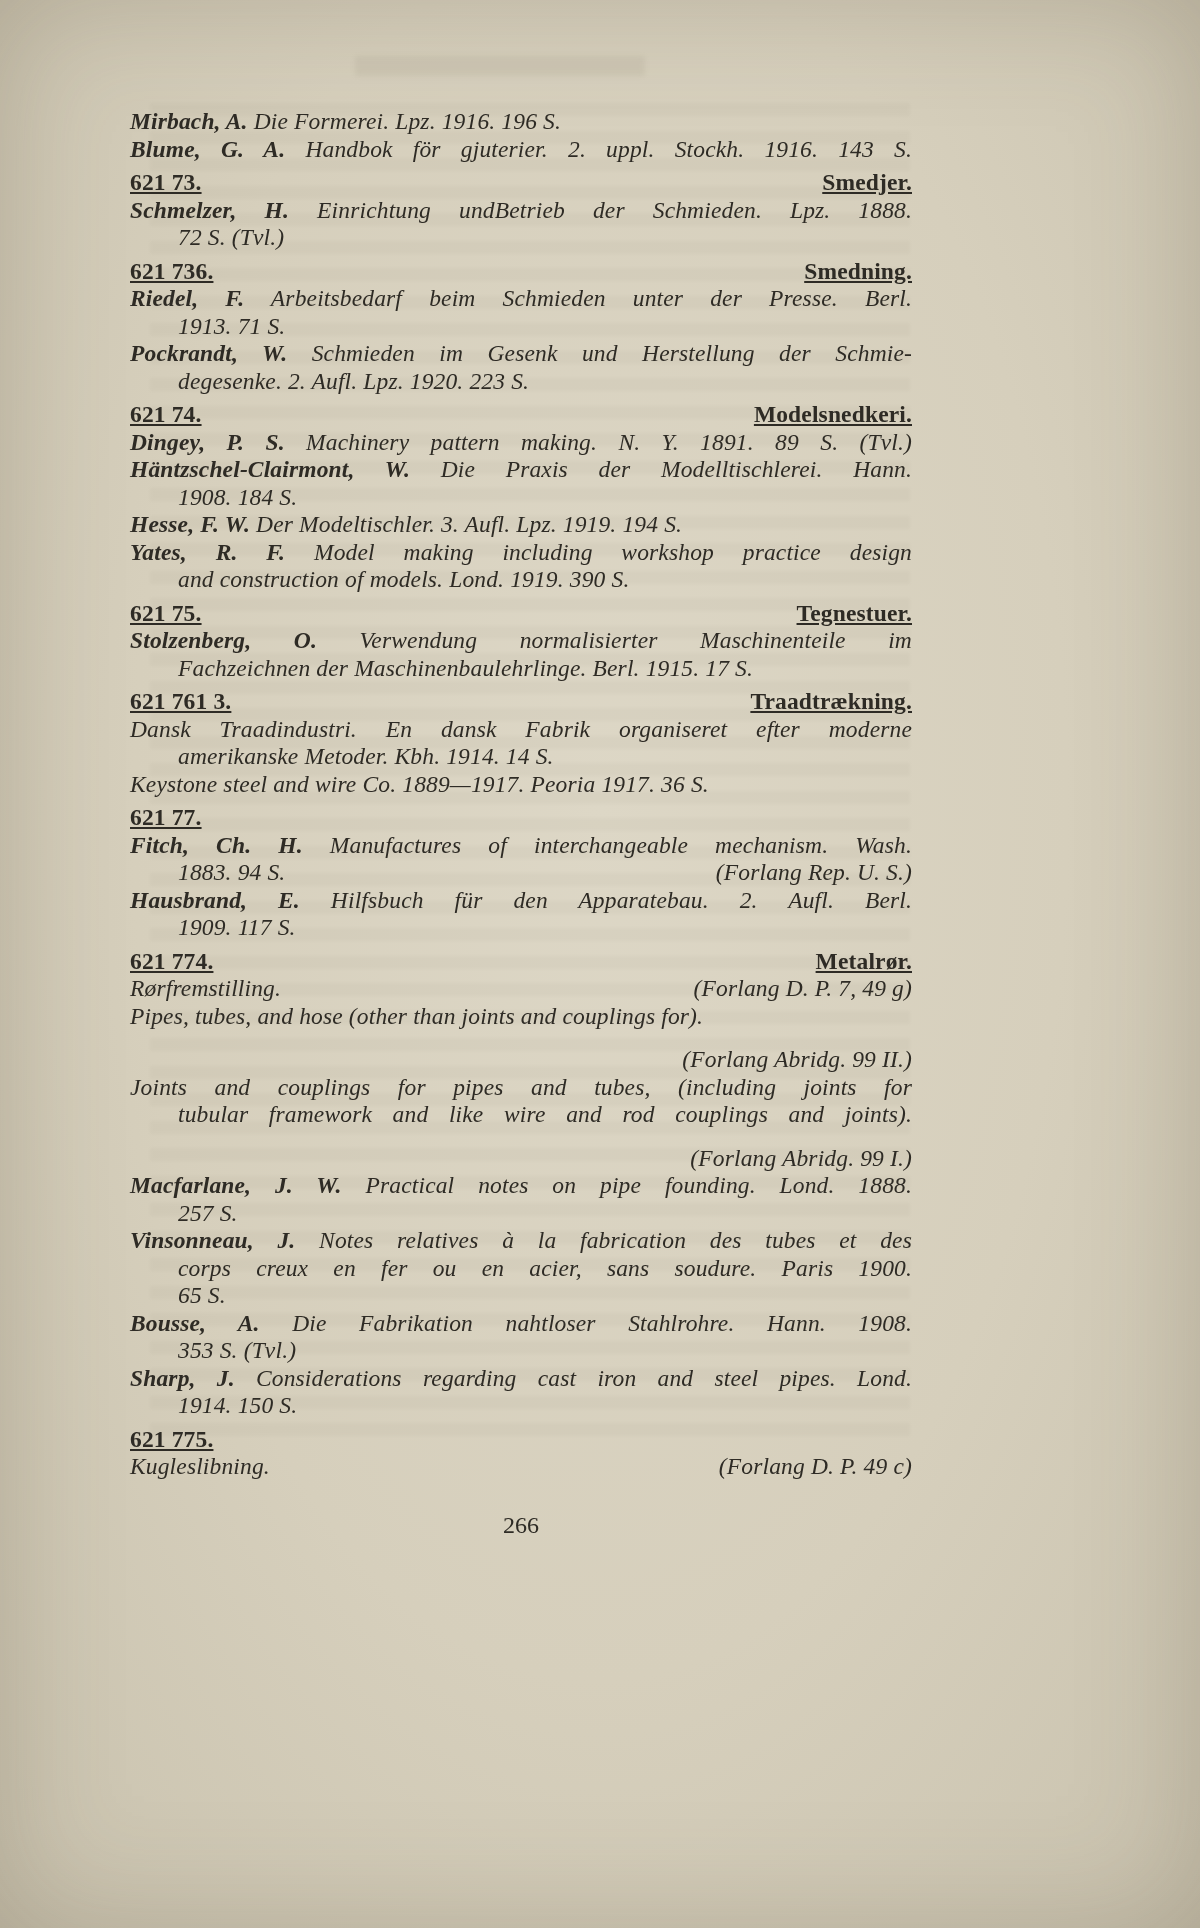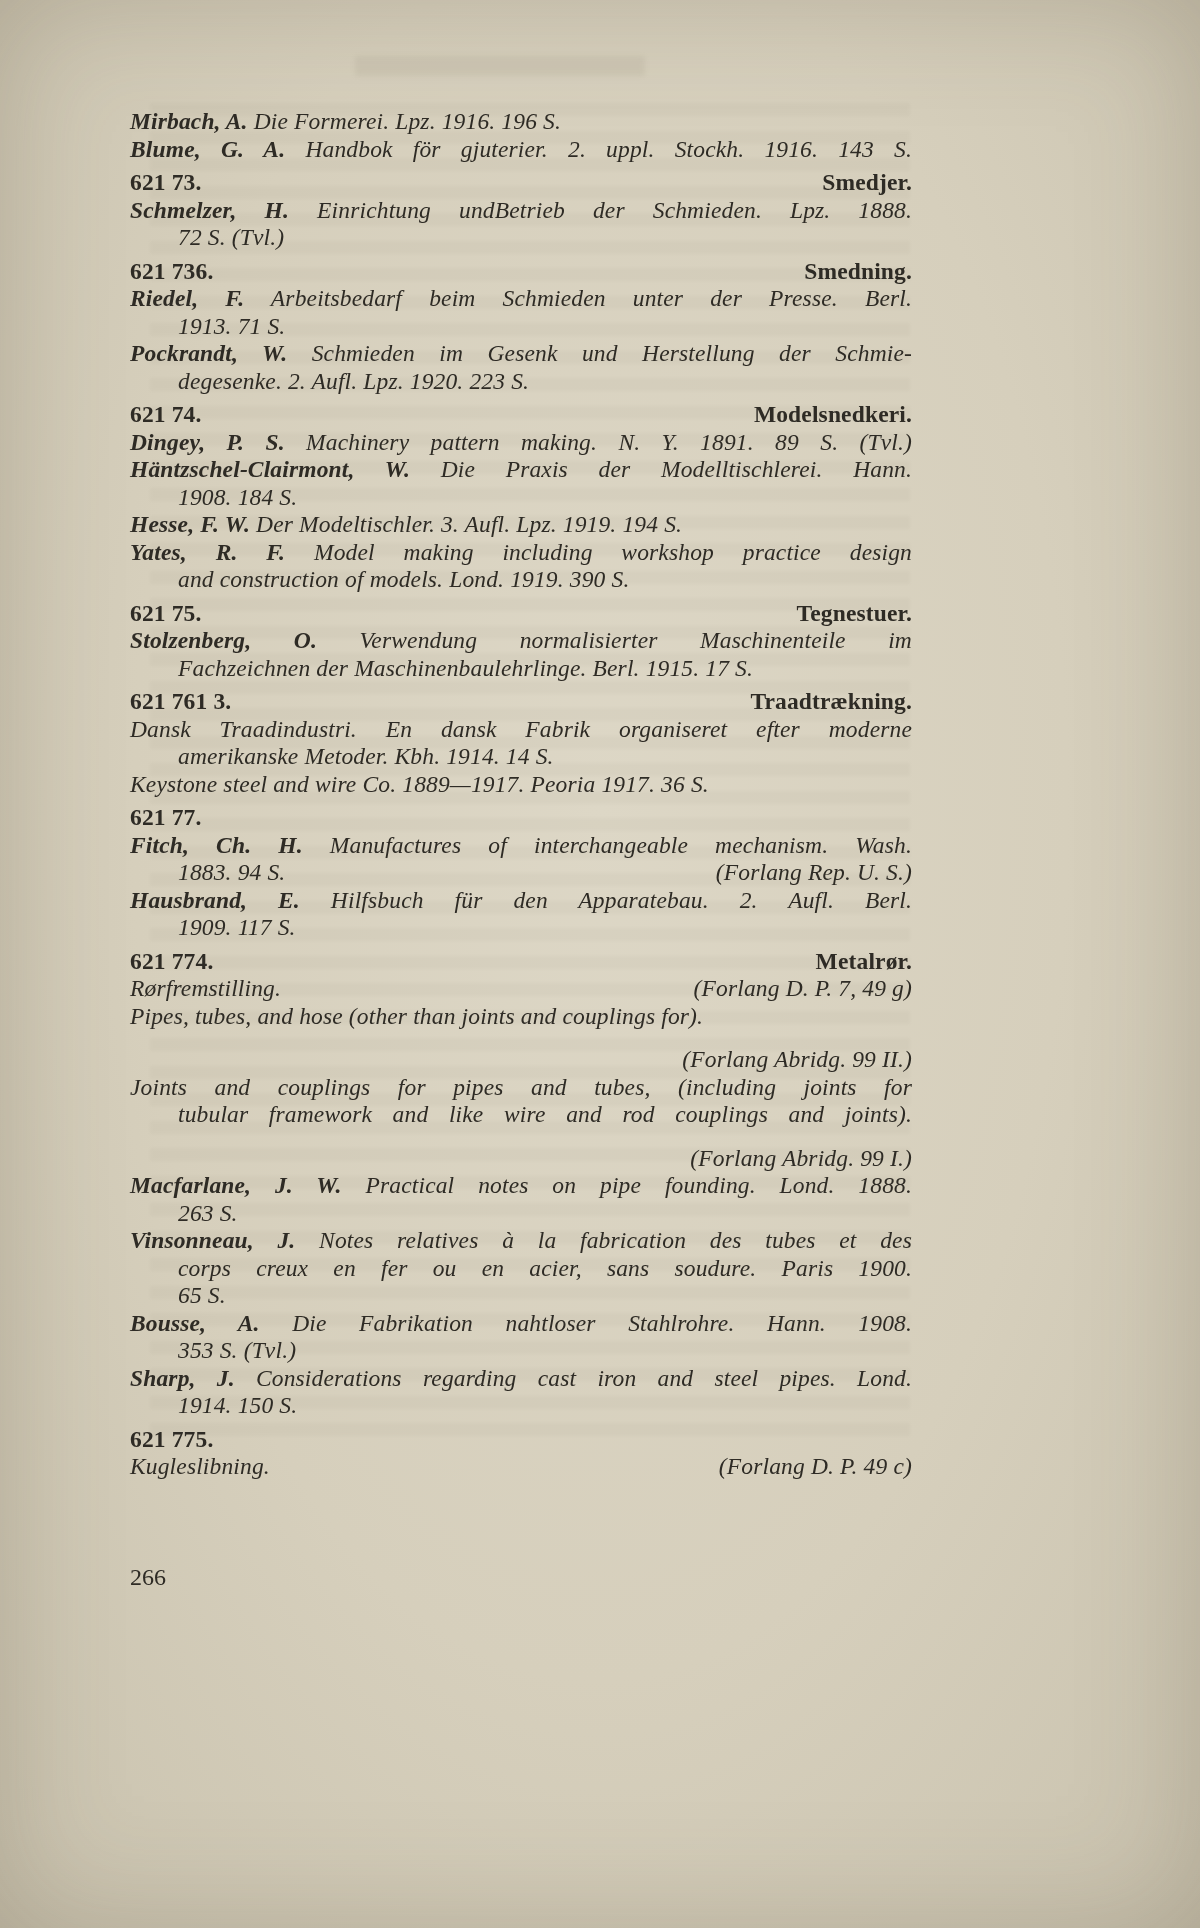--- a/index.html
+++ b/index.html
@@ -38,26 +38,26 @@
     font-size:23.5px;line-height:27.5px;
     letter-spacing:0.15px;
   }
   .line{min-height:27.5px;font-style:italic;}
   .line.indent{padding-left:48px;}
   .line.fill{text-align:justify;text-align-last:justify;text-justify:inter-word;}
   .line.split{display:flex;justify-content:space-between;align-items:flex-end;}
   .line.right-only{text-align:right;margin-top:16px;}
   .section-row{
     display:flex;justify-content:space-between;
-    font-weight:bold;margin-top:6px;
+    font-weight:bold;margin-top:6px;text-decoration:underline;
   }
   b.author{font-weight:bold;}
   .page-number{
-    position:absolute;left:130px;top:1564px;width:782px;
-    text-align:left;font-size:24px;
+    position:absolute;left:130px;top:1512px;width:782px;
+    text-align:center;font-size:24px;
   }
 </style>
 </head>
 <body>
 
 <div class="page">
   <div class="ghost-header"></div>
   <div class="ghost-lines"></div>
   <div class="column">
       <div class="entry">
@@ -152,21 +152,21 @@
         <div class="line"><span class="ltext">Pipes, tubes, and hose (other than joints and couplings for).</span></div>
         <div class="line right-only"><span class="rtext">(Forlang Abridg. 99 II.)</span></div>
       </div>
       <div class="entry">
         <div class="line fill"><span class="ltext">Joints and couplings for pipes and tubes, (including joints for</span></div>
         <div class="line indent fill"><span class="ltext">tubular framework and like wire and rod couplings and joints).</span></div>
         <div class="line right-only"><span class="rtext">(Forlang Abridg. 99 I.)</span></div>
       </div>
       <div class="entry">
         <div class="line fill"><span class="ltext"><b class="author">Macfarlane, J. W.</b> Practical notes on pipe founding. Lond. 1888.</span></div>
-        <div class="line indent"><span class="ltext">263 S.</span></div>
+        <div class="line indent"><span class="ltext">257 S.</span></div>
       </div>
       <div class="entry">
         <div class="line fill"><span class="ltext"><b class="author">Vinsonneau, J.</b> Notes relatives à la fabrication des tubes et des</span></div>
         <div class="line indent fill"><span class="ltext">corps creux en fer ou en acier, sans soudure.  Paris 1900.</span></div>
         <div class="line indent"><span class="ltext">65 S.</span></div>
       </div>
       <div class="entry">
         <div class="line fill"><span class="ltext"><b class="author">Bousse, A.</b> Die Fabrikation nahtloser Stahlrohre. Hann. 1908.</span></div>
         <div class="line indent"><span class="ltext">353 S.  (Tvl.)</span></div>
       </div>

